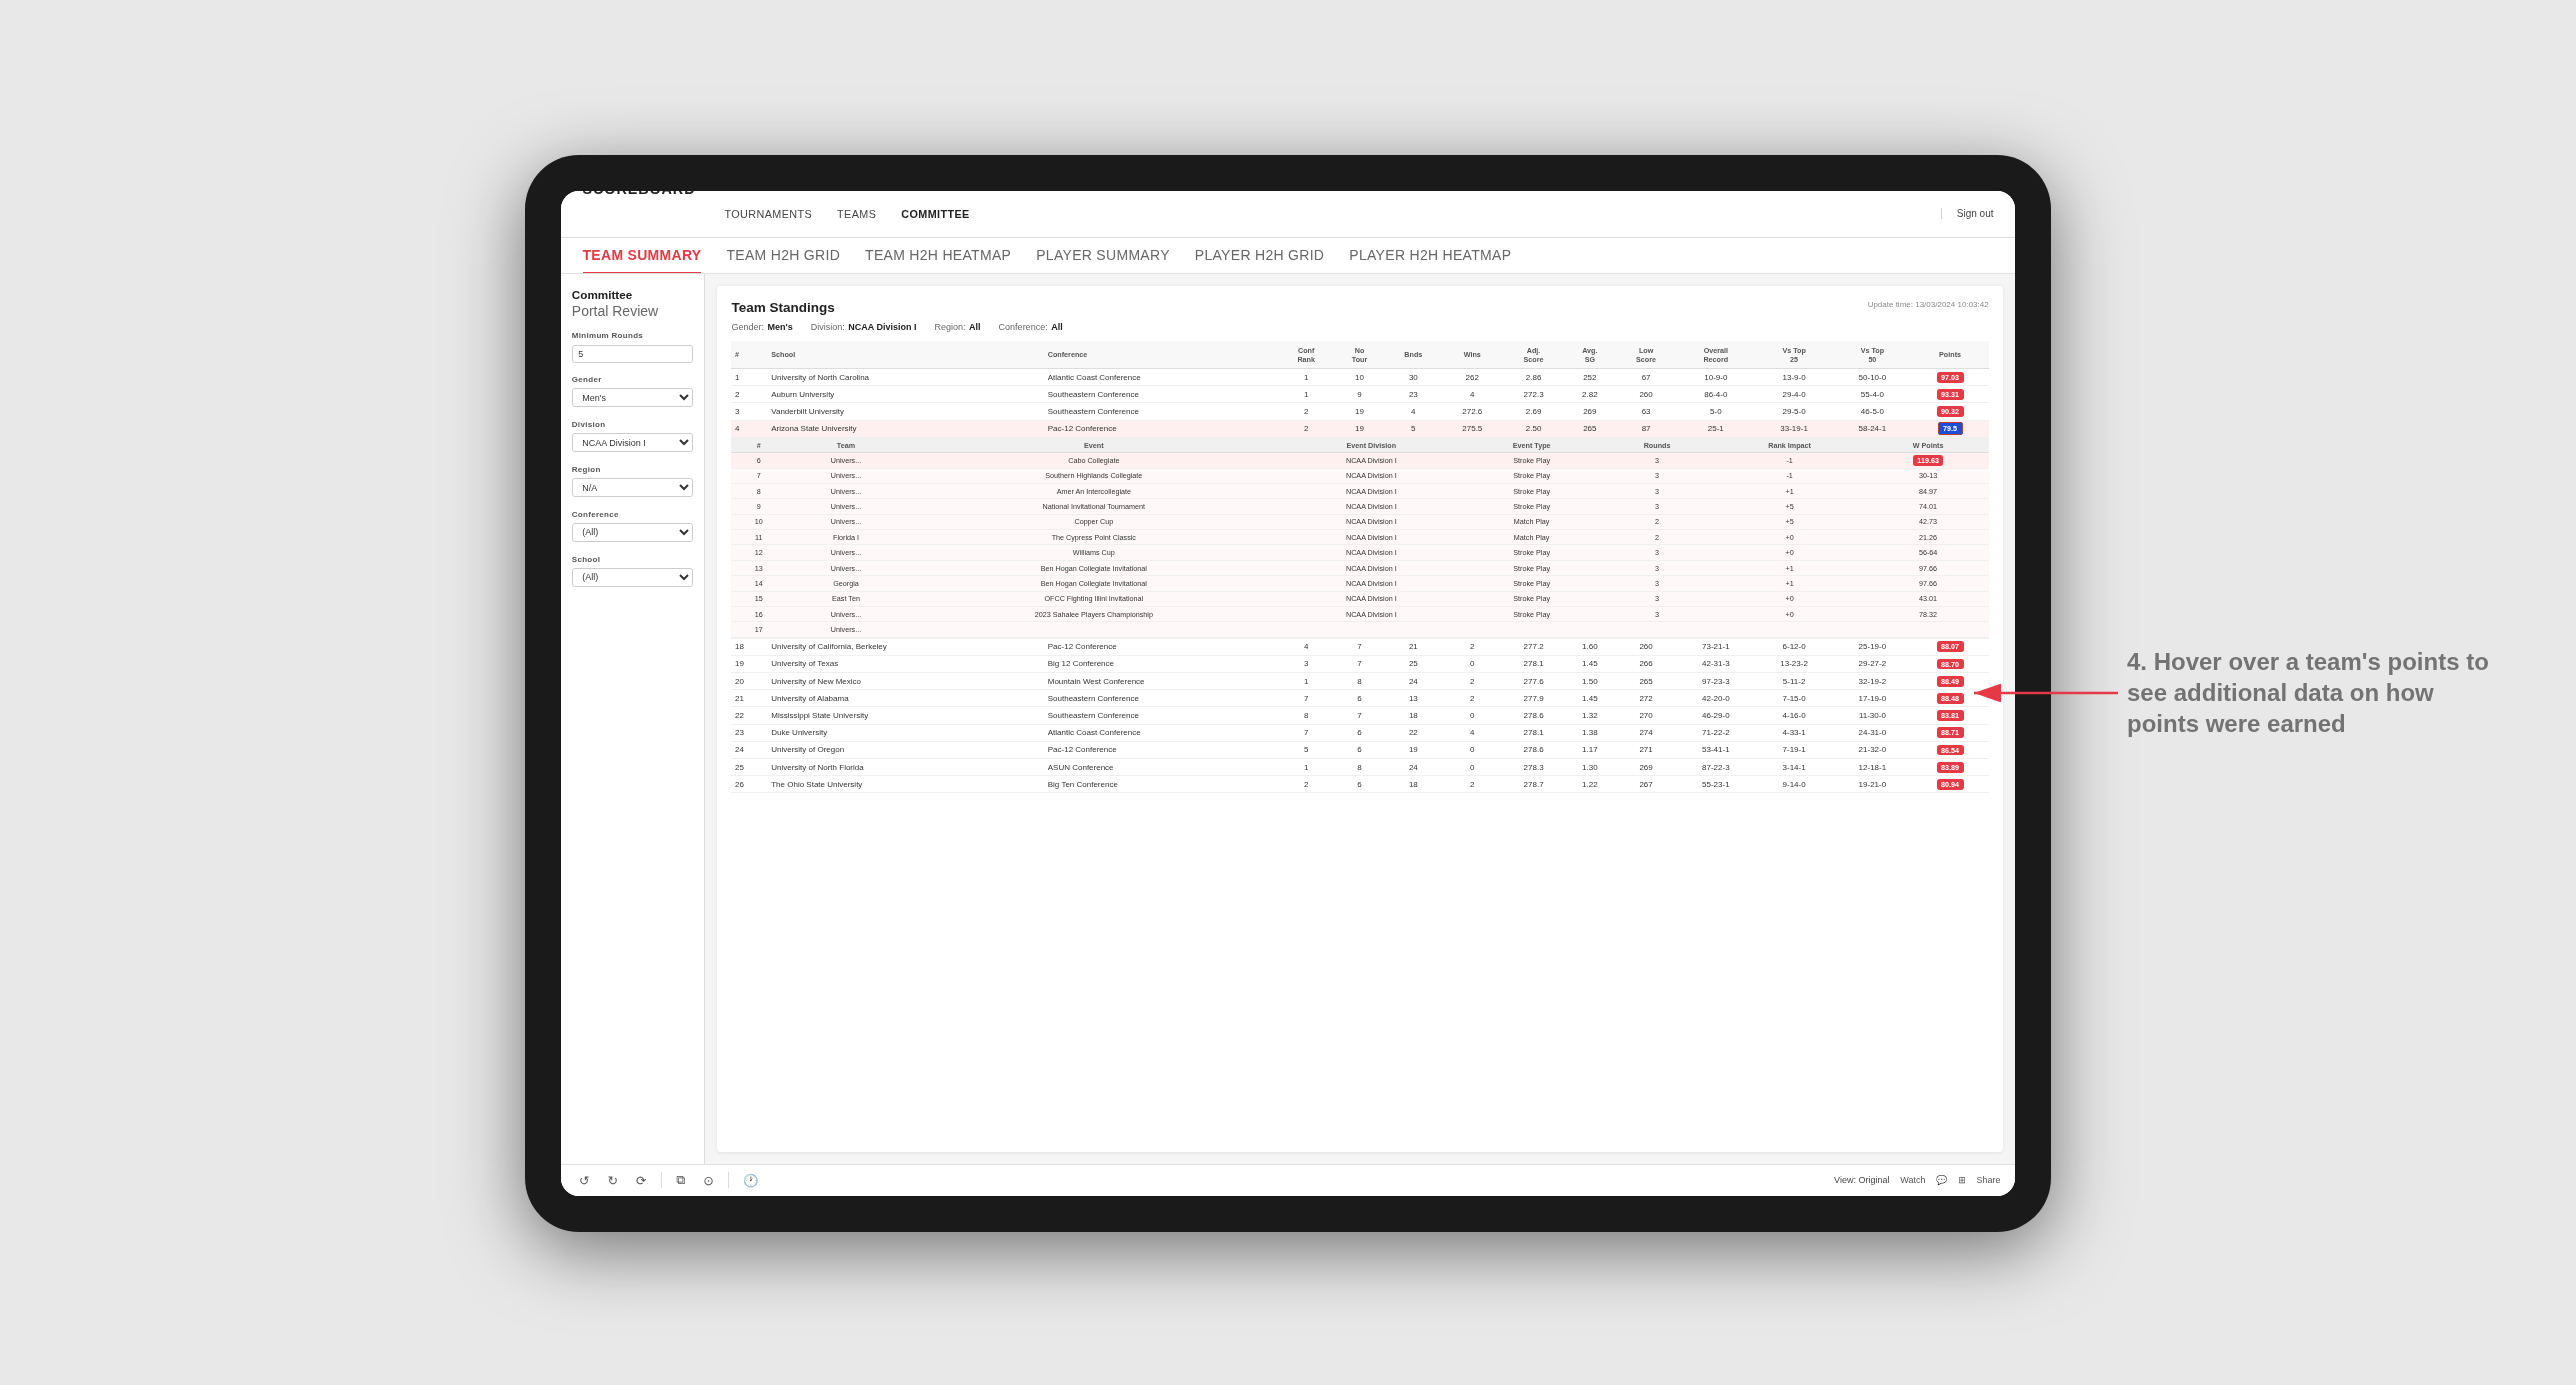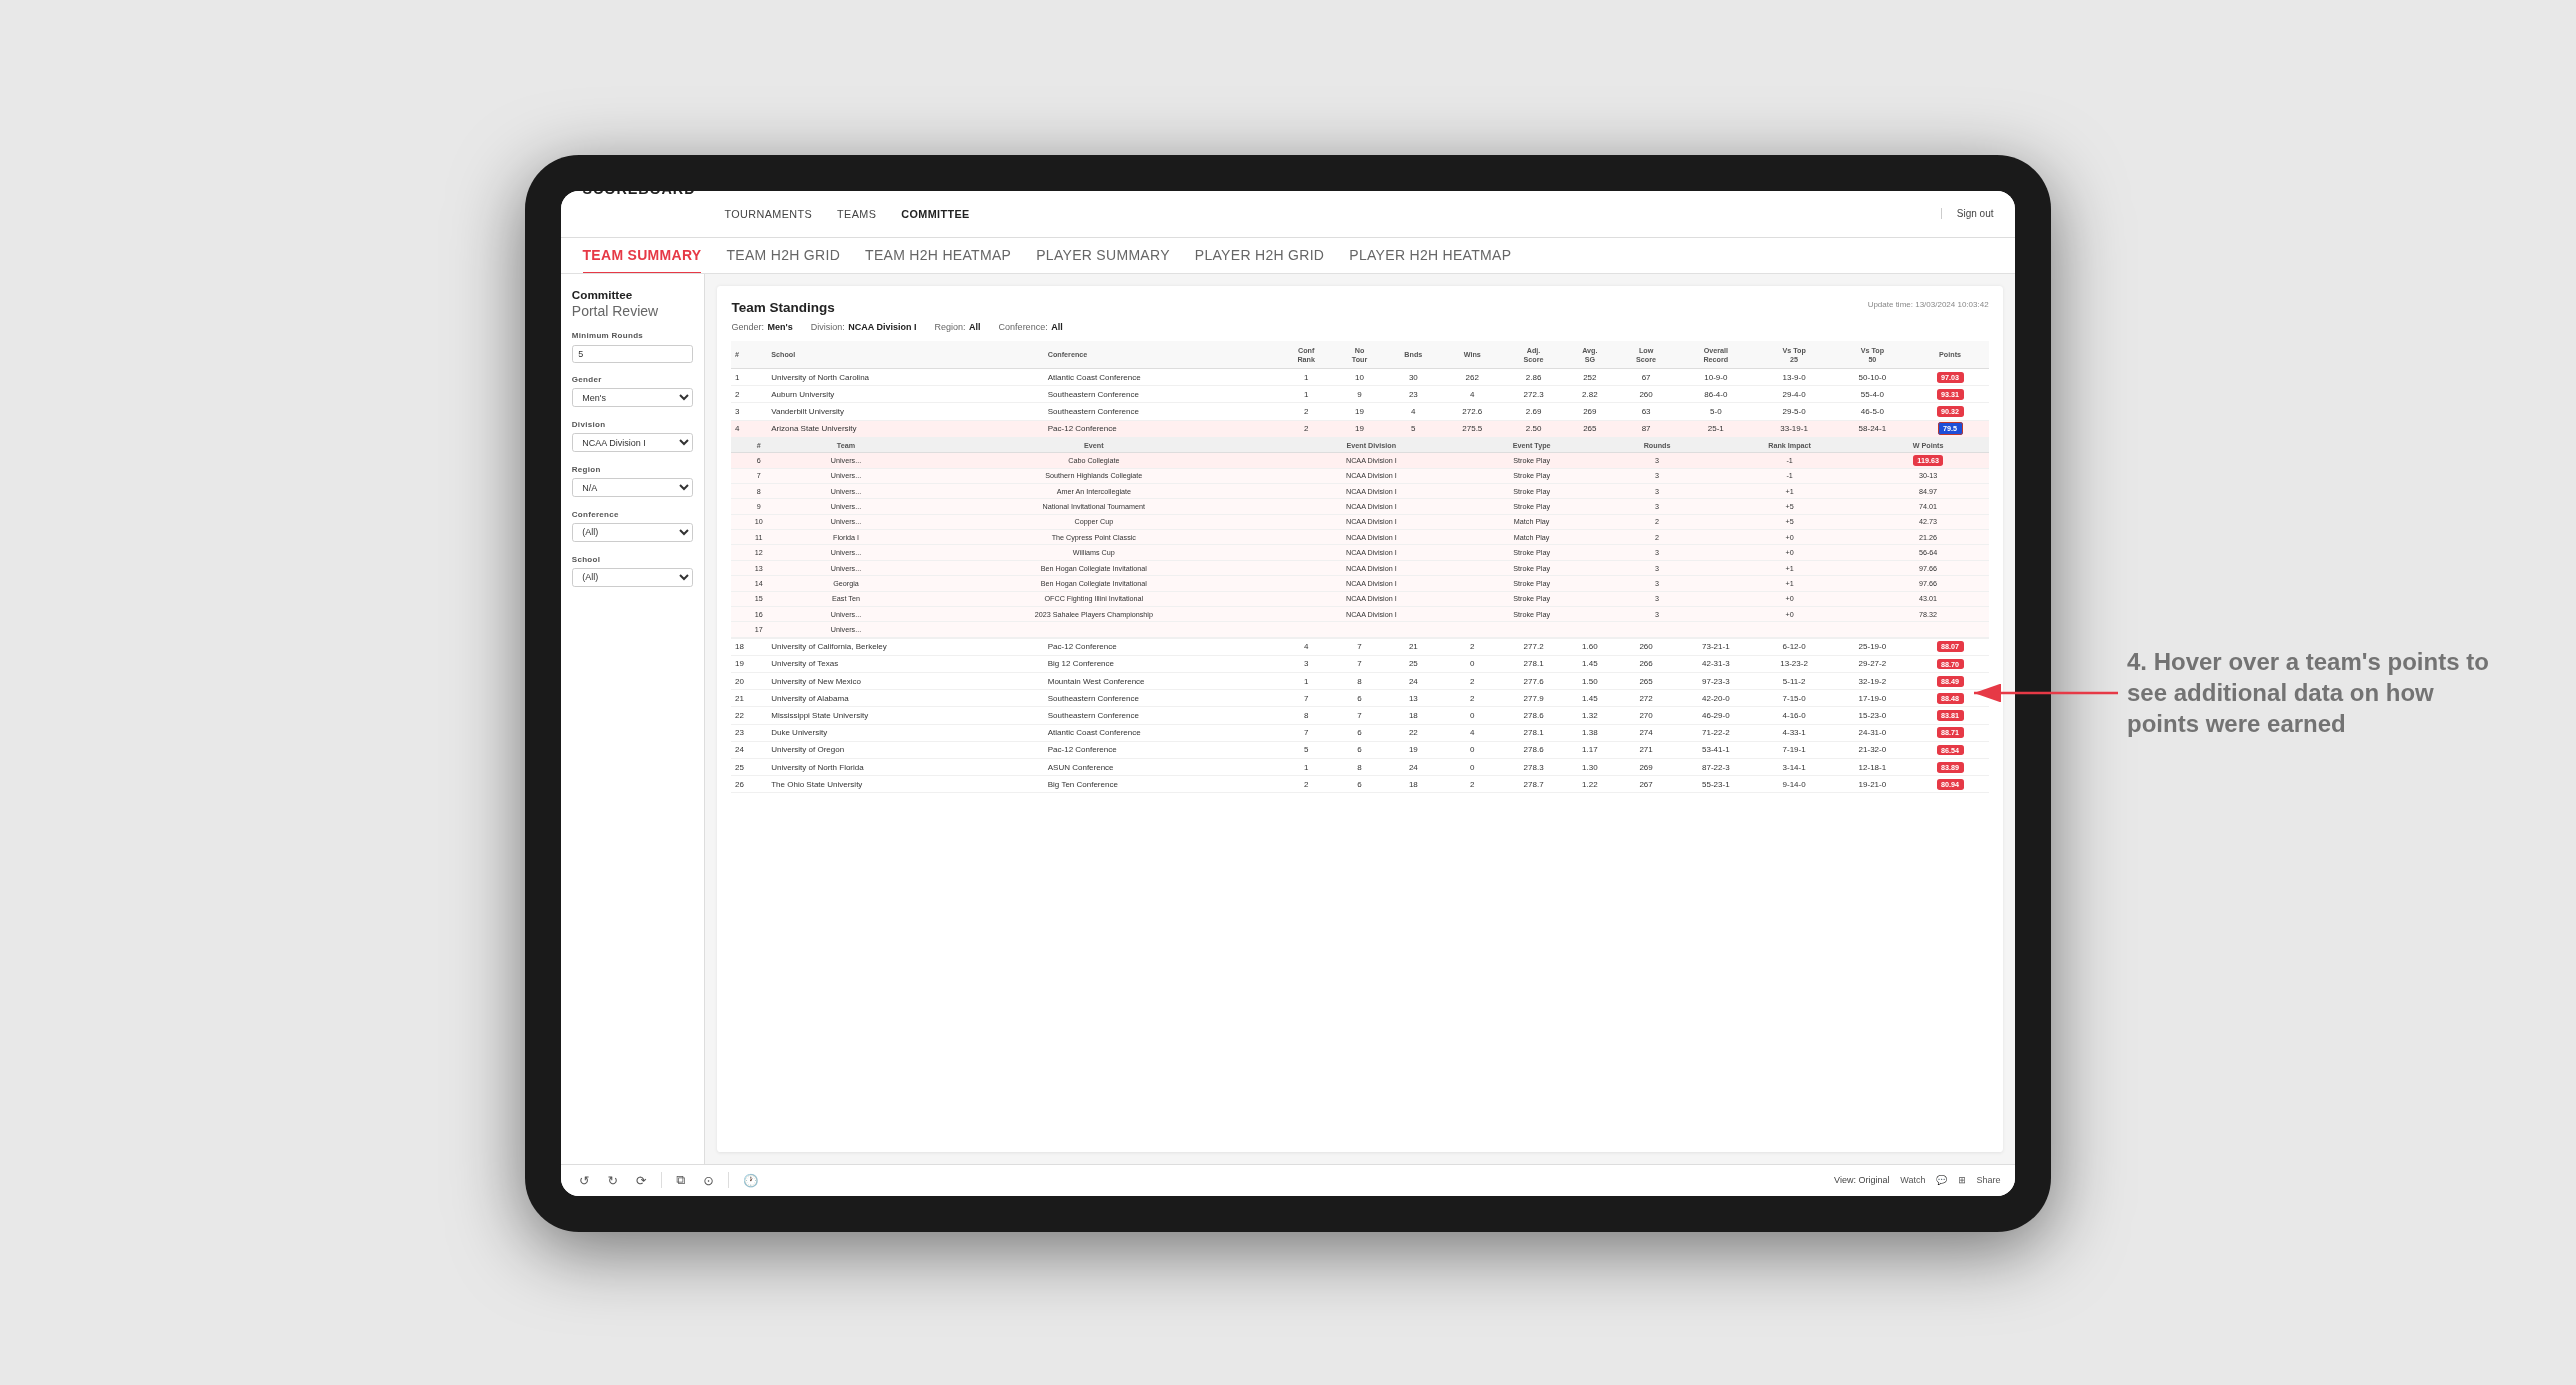--- a/index.html
+++ b/index.html
@@ -781,21 +781,21 @@
               <td class="left">Southeastern Conference</td>
               <td>8</td>
                 <td>7</td>
                 <td>18</td>
                 <td>0</td>
               <td>278.6</td>
                 <td>1.32</td>
                 <td>270</td>
               <td>46-29-0</td>
                 <td>4-16-0</td>
-                <td>15-23-0</td>
+                <td>11-30-0</td>
               <td><span class="points-badge">83.81</span></td>
             </tr>
             <tr>
               <td class="left">23</td>
               <td class="left">Duke University</td>
               <td class="left">Atlantic Coast Conference</td>
               <td>7</td>
                 <td>6</td>
                 <td>22</td>
                 <td>4</td>

